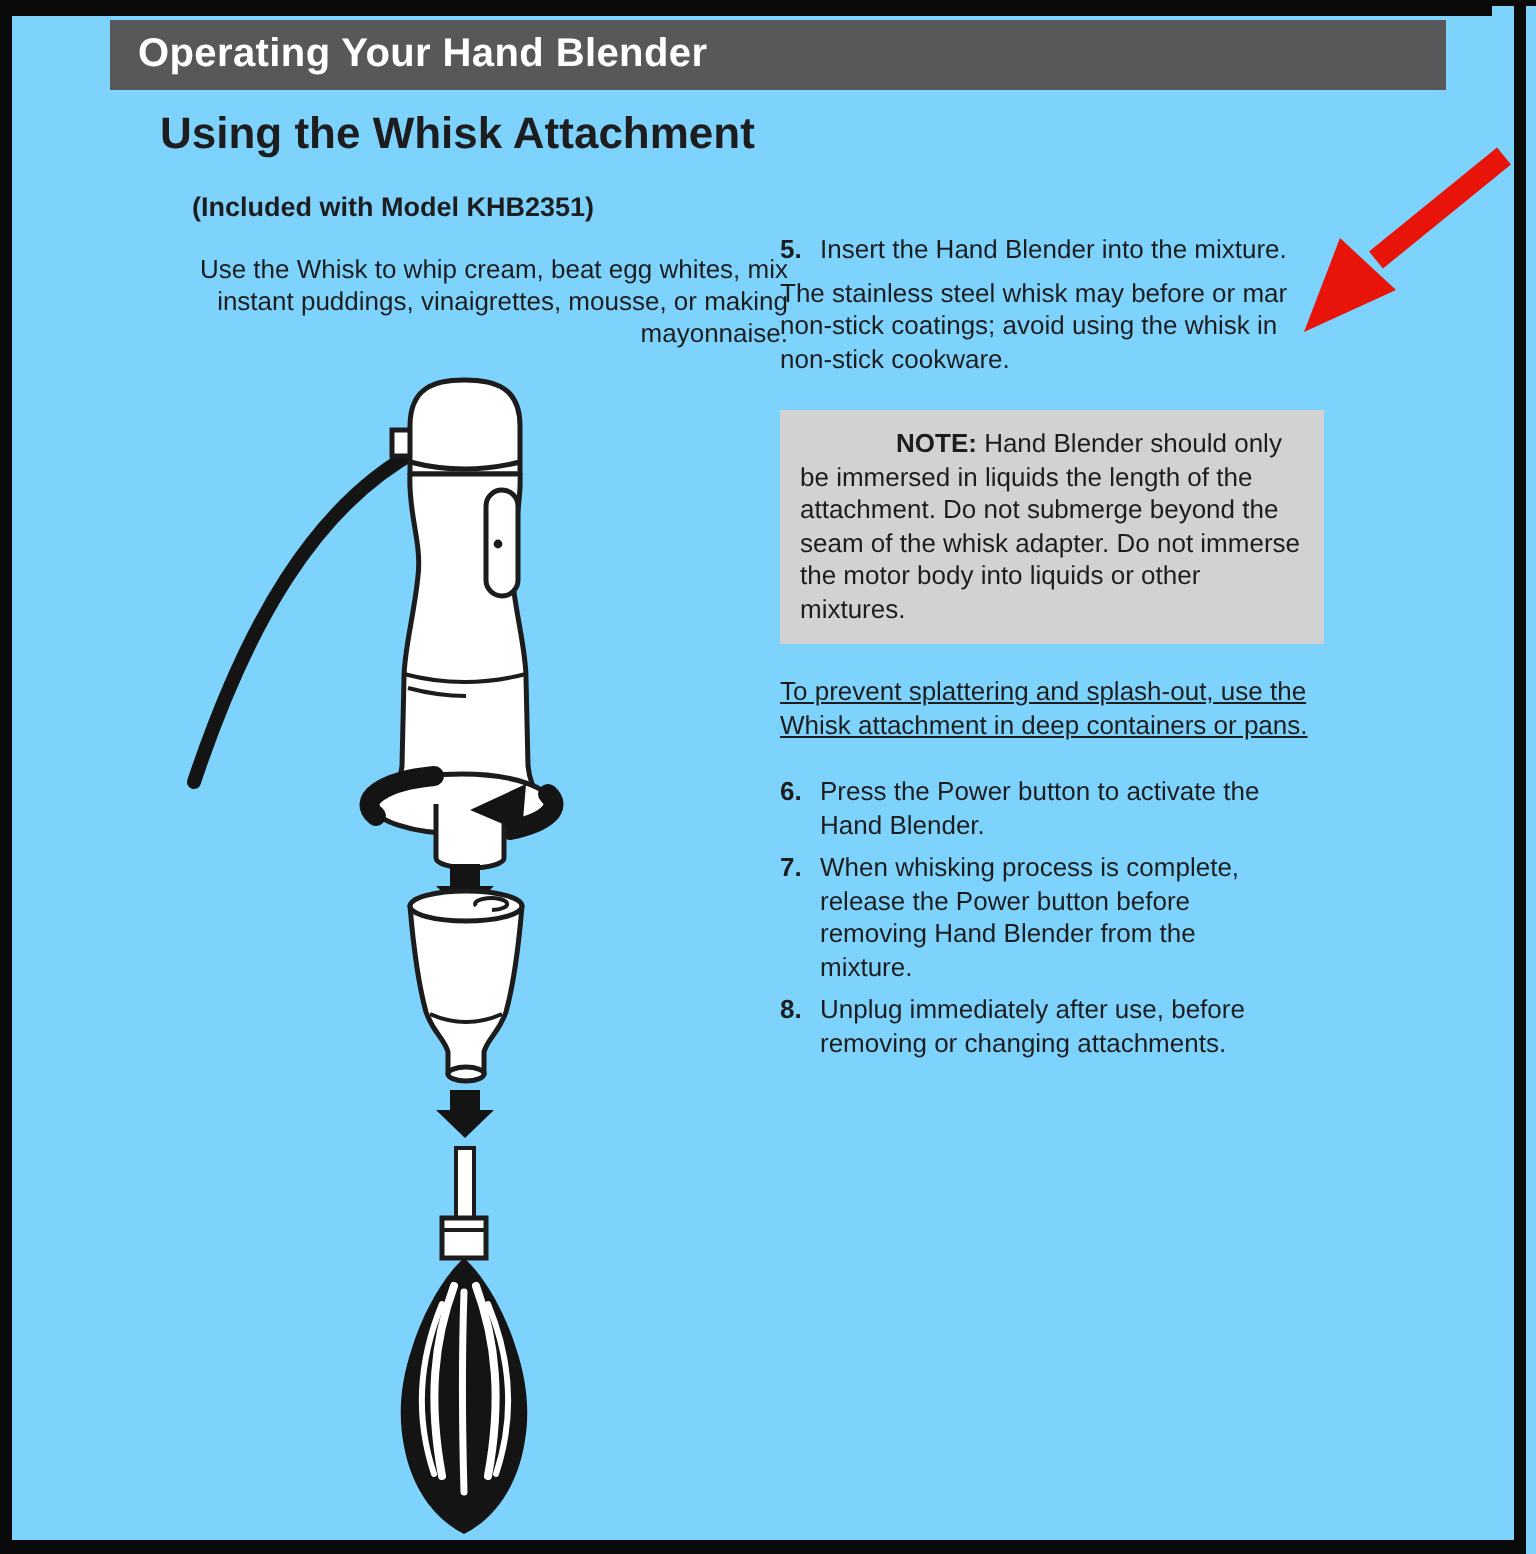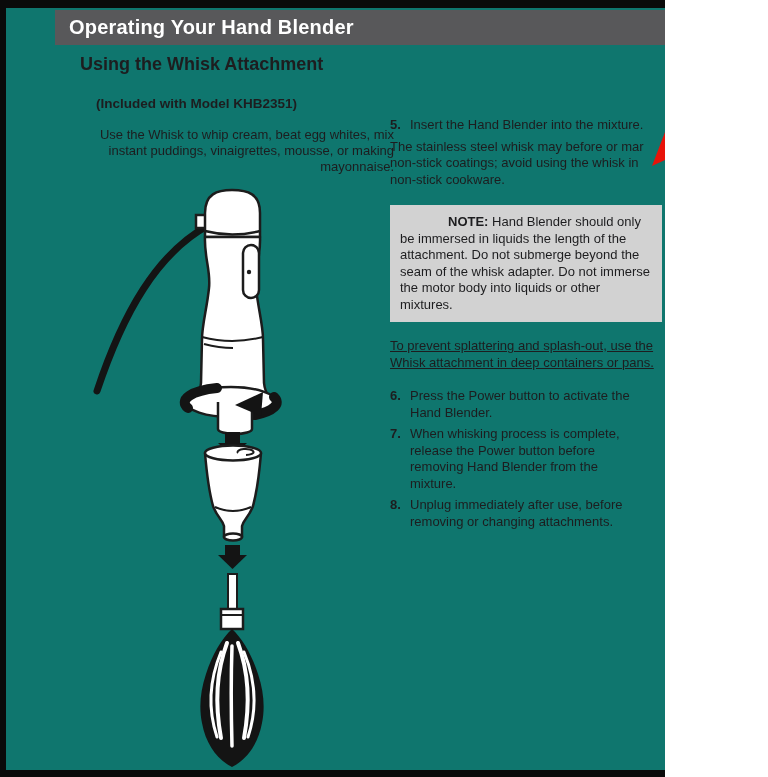--- a/index.html
+++ b/index.html
@@ -1,33 +1,33 @@
 <!DOCTYPE html>
 <html style="--header-bg: #58585a; --note-bg: #d2d2d2; --text: #1d1d1f; --border: #0a0a0a; --arrow-red: #e81309; --line-art: #1c1c1c;"><head>
 <meta charset="utf-8">
 <style>
   html,body{margin:0;padding:0;background:#fff;}
   .page{
-    position:relative;width:665px;height:777px;background:#0f766e;overflow:hidden;
+    position:relative;width:768px;height:777px;background:#7dd3fc;overflow:hidden;
     font-family:"Liberation Sans",sans-serif;color:var(--text,#1d1d1f);
   }
   
   .b-top-line{position:absolute;left:0;top:0;width:768px;height:3px;background:var(--border,#0a0a0a);}
   .b-top-strip{position:absolute;left:0;top:0;width:746px;height:8px;background:var(--border,#0a0a0a);}
   .b-left{position:absolute;left:0;top:0;width:6px;height:777px;background:var(--border,#0a0a0a);}
   .b-right{position:absolute;left:757px;top:0;width:6px;height:777px;background:var(--border,#0a0a0a);}
   .b-bottom{position:absolute;left:0;top:770px;width:763px;height:7px;background:var(--border,#0a0a0a);}
 
   .header-bar{
     position:absolute;left:55px;top:10px;width:668px;height:35px;
     background:var(--header-bg,#58585a);color:#fff;
     font-size:20px;font-weight:bold;line-height:35px;
     padding-left:14px;box-sizing:border-box;letter-spacing:.2px;
   }
-  .sec-heading{position:absolute;left:80px;top:54px;font-size:18px;font-weight:bold;margin:0;text-align:right;}
+  .sec-heading{position:absolute;left:80px;top:54px;font-size:22px;font-weight:bold;margin:0;text-align:right;}
   .sec-subheading{position:absolute;left:80px;top:80px;font-size:13.5px;font-weight:bold;margin:16px;}
 
   .intro{position:absolute;left:82px;top:114px;width:312px;font-size:13px;line-height:16px;text-align:right;}
 
   .illustration{position:absolute;left:75px;top:185px;width:310px;height:590px;}
   .red-arrow{position:absolute;left:630px;top:70px;width:140px;height:115px;}
 
   .right-col{position:absolute;left:390px;top:117px;width:280px;font-size:13px;line-height:16.5px;}
   .step{display:flex;margin:0 0 4px 0;}
   .step .num{width:20px;flex:none;font-weight:bold;}

